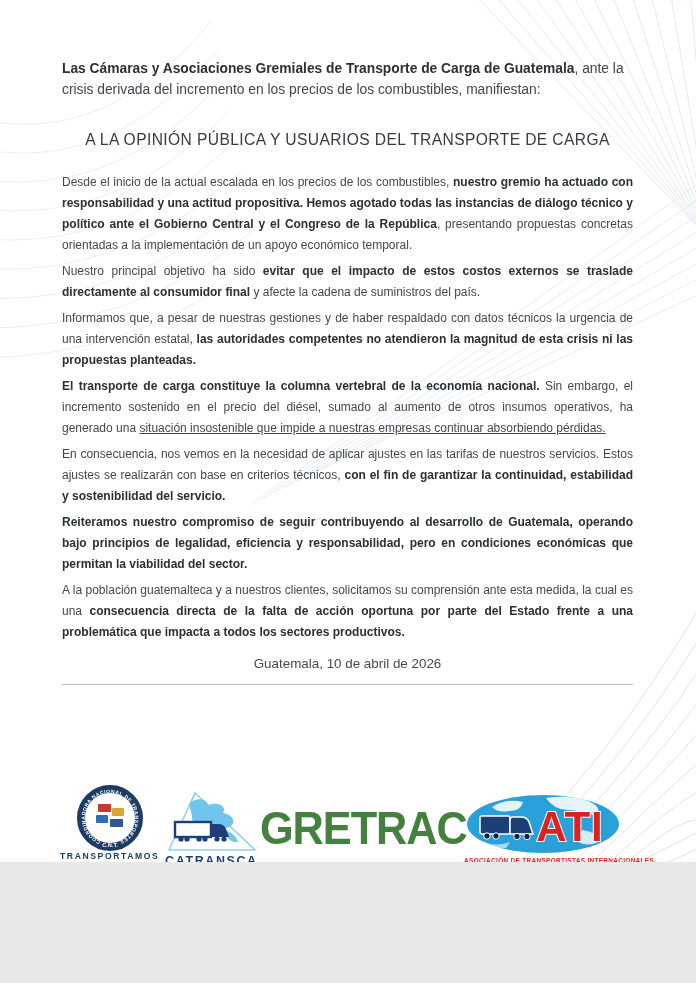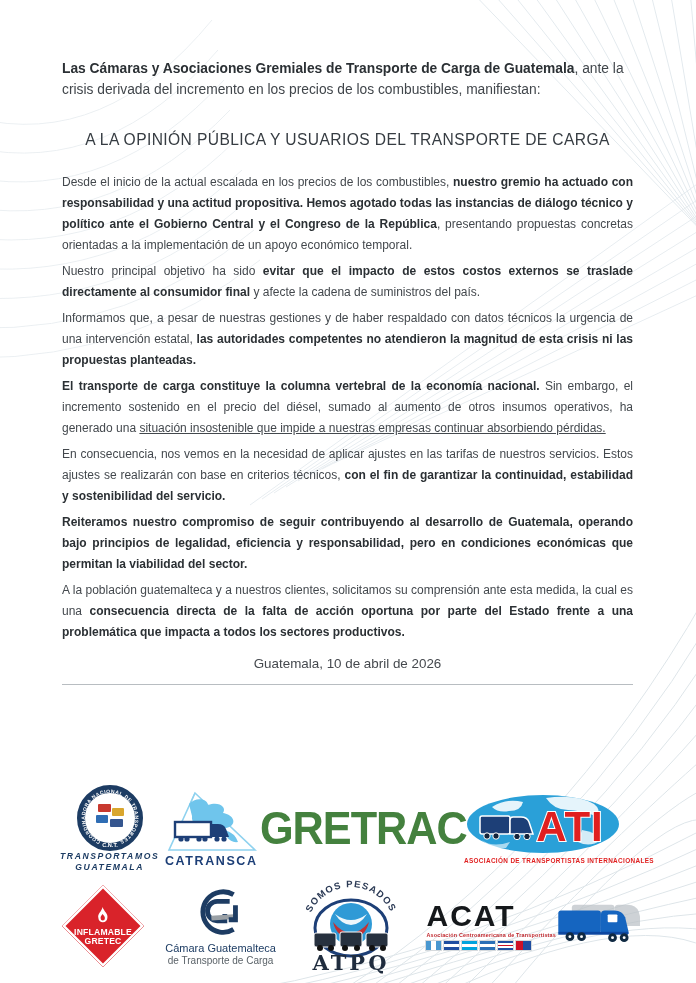--- a/index.html
+++ b/index.html
@@ -1,34 +1,34 @@
 <!DOCTYPE html>
 <html><head>
 <meta charset="utf-8">
 <style>
   html,body{margin:0;padding:0;background:#e8e8e8;}
-  .page{position:relative;width:696px;height:983px;background:#ffffff;overflow:hidden;
+  .page{position:relative;width:696px;height:862px;background:#ffffff;overflow:hidden;
         font-family:"Liberation Sans",sans-serif;color:#41464b;margin:0 auto;}
   .decor{position:absolute;inset:0;pointer-events:none;}
   .content{position:relative;padding:58px 63px 0 62px;}
   .intro{margin:0;font-size:13.8px;line-height:21px;color:#41464b;}
   .intro b{color:#2b3034;}
   .doc-title{margin-top:31px;text-align:center;font-size:15.6px;letter-spacing:.4px;color:#363c42;}
   .body-text{margin-top:23px;}
   .para{margin:0 0 5px;font-size:12px;line-height:21px;text-align:justify;color:#43484d;}
   .seg-b{font-weight:bold;color:#2b3034;}
   .seg-u{text-decoration:underline;}
   .dateline{margin-top:13px;text-align:center;font-size:13.4px;color:#45494e;}
   .separator{margin:13px 0 0;border:none;border-top:1.6px solid #b8bdc1;width:571px;}
 
   .logos{position:absolute;left:0;top:770px;width:696px;padding:10px 56px 0 60px;box-sizing:border-box;}
   .logo-row{display:flex;justify-content:space-between;align-items:center;height:97px;}
   .logo{display:flex;flex-direction:column;align-items:center;justify-content:center;}
 
-  .cnt-caption{font-size:8.6px;font-weight:bold;letter-spacing:1.6px;color:#1d3c63;text-align:right;line-height:1.25;font-style:italic;}
+  .cnt-caption{font-size:8.6px;font-weight:bold;letter-spacing:1.6px;color:#1d3c63;text-align:right;line-height:1.25;}
   .catransca-label{font-size:12.5px;font-weight:bold;letter-spacing:1.6px;color:#1d3f77;margin-top:0;}
   .gretrac-text{font-size:42px;font-weight:bold;color:#44813e;letter-spacing:-1px;transform:scale(1.03,1.1);line-height:1;}
   .ati{display:flex;flex-direction:column;align-items:flex-start;}
   .ati-sub{font-size:6.4px;font-weight:bold;color:#e01f1f;letter-spacing:.35px;margin-top:1px;white-space:nowrap;}
   .gretec{width:86px;height:92px;display:flex;align-items:center;justify-content:center;}
   .diamond{width:58px;height:58px;background:#d9232a;transform:rotate(45deg);
            box-shadow:inset 0 0 0 2.5px #ffffff,inset 0 0 0 5px #d9232a;
            display:flex;align-items:center;justify-content:center;}
   .diamond-inner{transform:rotate(-45deg);text-align:center;color:#ffffff;line-height:1.05;}
   .gretec-line{font-size:8.6px;font-weight:bold;letter-spacing:.2px;}

